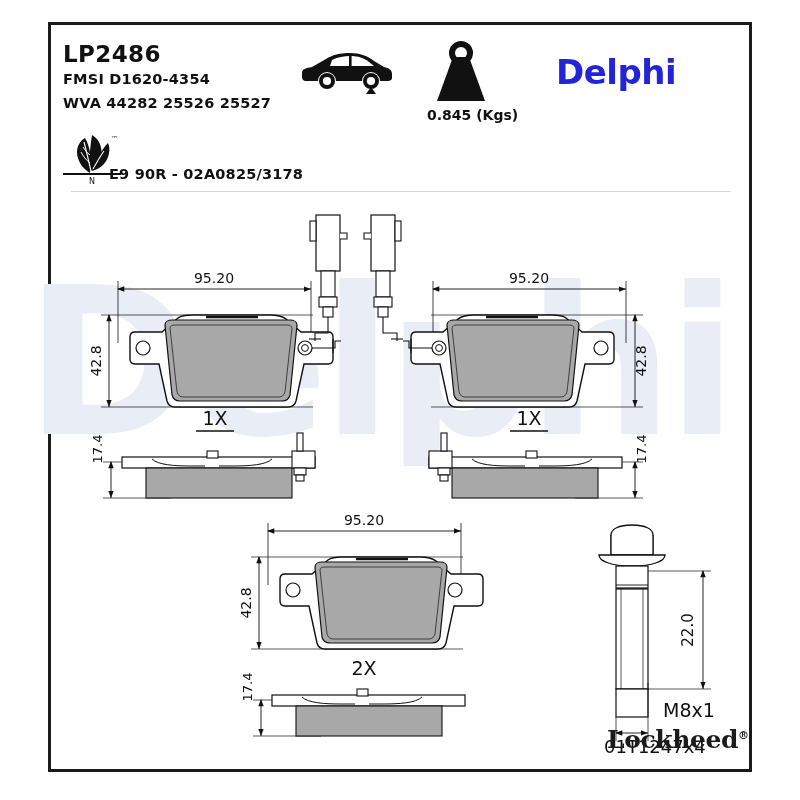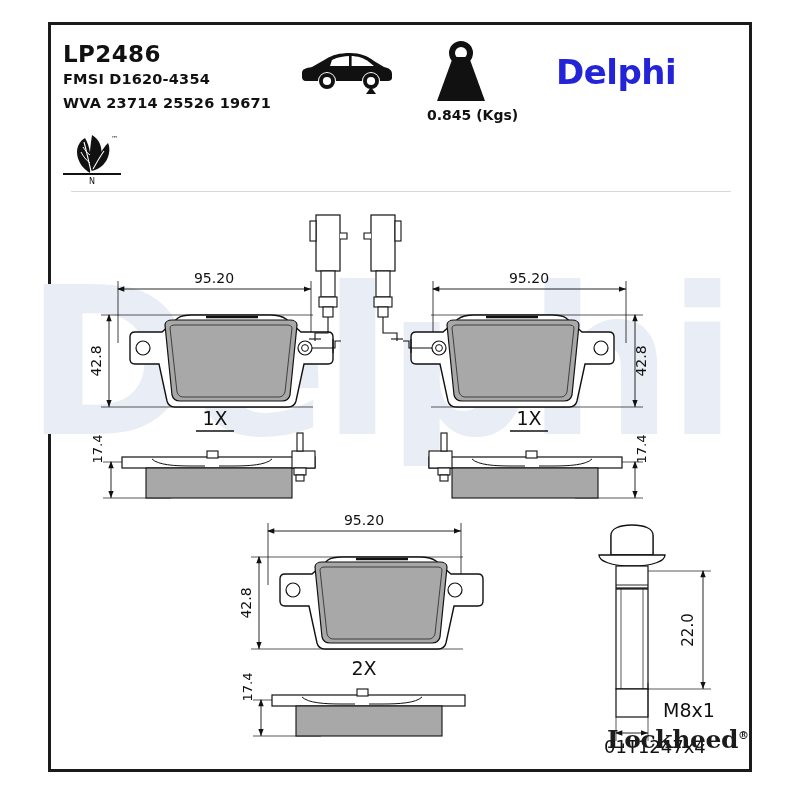--- a/index.html
+++ b/index.html
@@ -61,21 +61,21 @@
 <body>
 
 <div id="sheet">
 
   <div id="frame">
 
     <div id="header">
 
       <div class="part-no">LP2486</div>
       <div class="fmsi">FMSI D1620-4354</div>
-      <div class="wva">WVA 23714 25526 19671</div>
+      <div class="wva">WVA 44282 25526 25527</div>
 
       <div class="car-icon">
         <svg width="100" height="48" viewBox="0 0 100 48">
           <path d="M6,26 C6,22 10,21 16,20 L30,12 C36,8 44,6 54,6 C64,6 72,9 78,14 L88,20
                    C93,21 96,23 96,27 L96,31 C96,33 94,34 92,34 L84,34
                    A9,9 0 0,0 66,34 L40,34 A9,9 0 0,0 22,34 L10,34 C7,34 6,32 6,30 Z" fill="#111"></path>
           <path d="M36,13 C42,10 48,9 54,9 C62,9 68,11 73,15 L78,19 L34,19 Z" fill="#fff"></path>
           <rect x="53" y="9" width="2.6" height="10" fill="#111"></rect>
           <circle cx="31" cy="34" r="8" fill="#111"></circle>
             <circle cx="31" cy="34" r="4.1" fill="#fff"></circle>
@@ -101,20 +101,21 @@
           <path d="M25,40 C18,36 12,28 12,19 C12,13 15,8 20,5 C25,13 27,26 25,40 Z" fill="#111"></path>
           <path d="M43,10 C46,16 44,26 38,32 C35,35 31,37 27,38 C31,28 36,17 43,10 Z" fill="#111"></path>
           <path d="M26,38 C24,30 22,20 19,9" stroke="#fff" stroke-width="1.1" fill="none"></path>
           <path d="M25,30 C21,27 18,23 16,19 M25,22 C22,20 20,17 18,14" stroke="#fff" stroke-width="1" fill="none"></path>
           <path d="M28,36 C31,31 34,25 39,18" stroke="#fff" stroke-width="1.1" fill="none"></path>
           <text x="46" y="8" font-size="7" fill="#111" font-family="DejaVu Sans, sans-serif">™</text>
         </svg>
       </div>
       <div class="eco-rule"></div>
       <div class="eco-n">N</div>
+      <div class="homolog">E9 90R - 02A0825/3178</div>
 
       <div id="hdr-divider"></div>
     </div>
 
     <div id="watermark">Delphi</div>
 
     <div id="canvas">
       <svg width="698" height="582" viewBox="0 0 698 582">
         <defs>
           <marker id="ar" markerWidth="9" markerHeight="9" refX="8" refY="3" orient="auto" markerUnits="strokeWidth">

